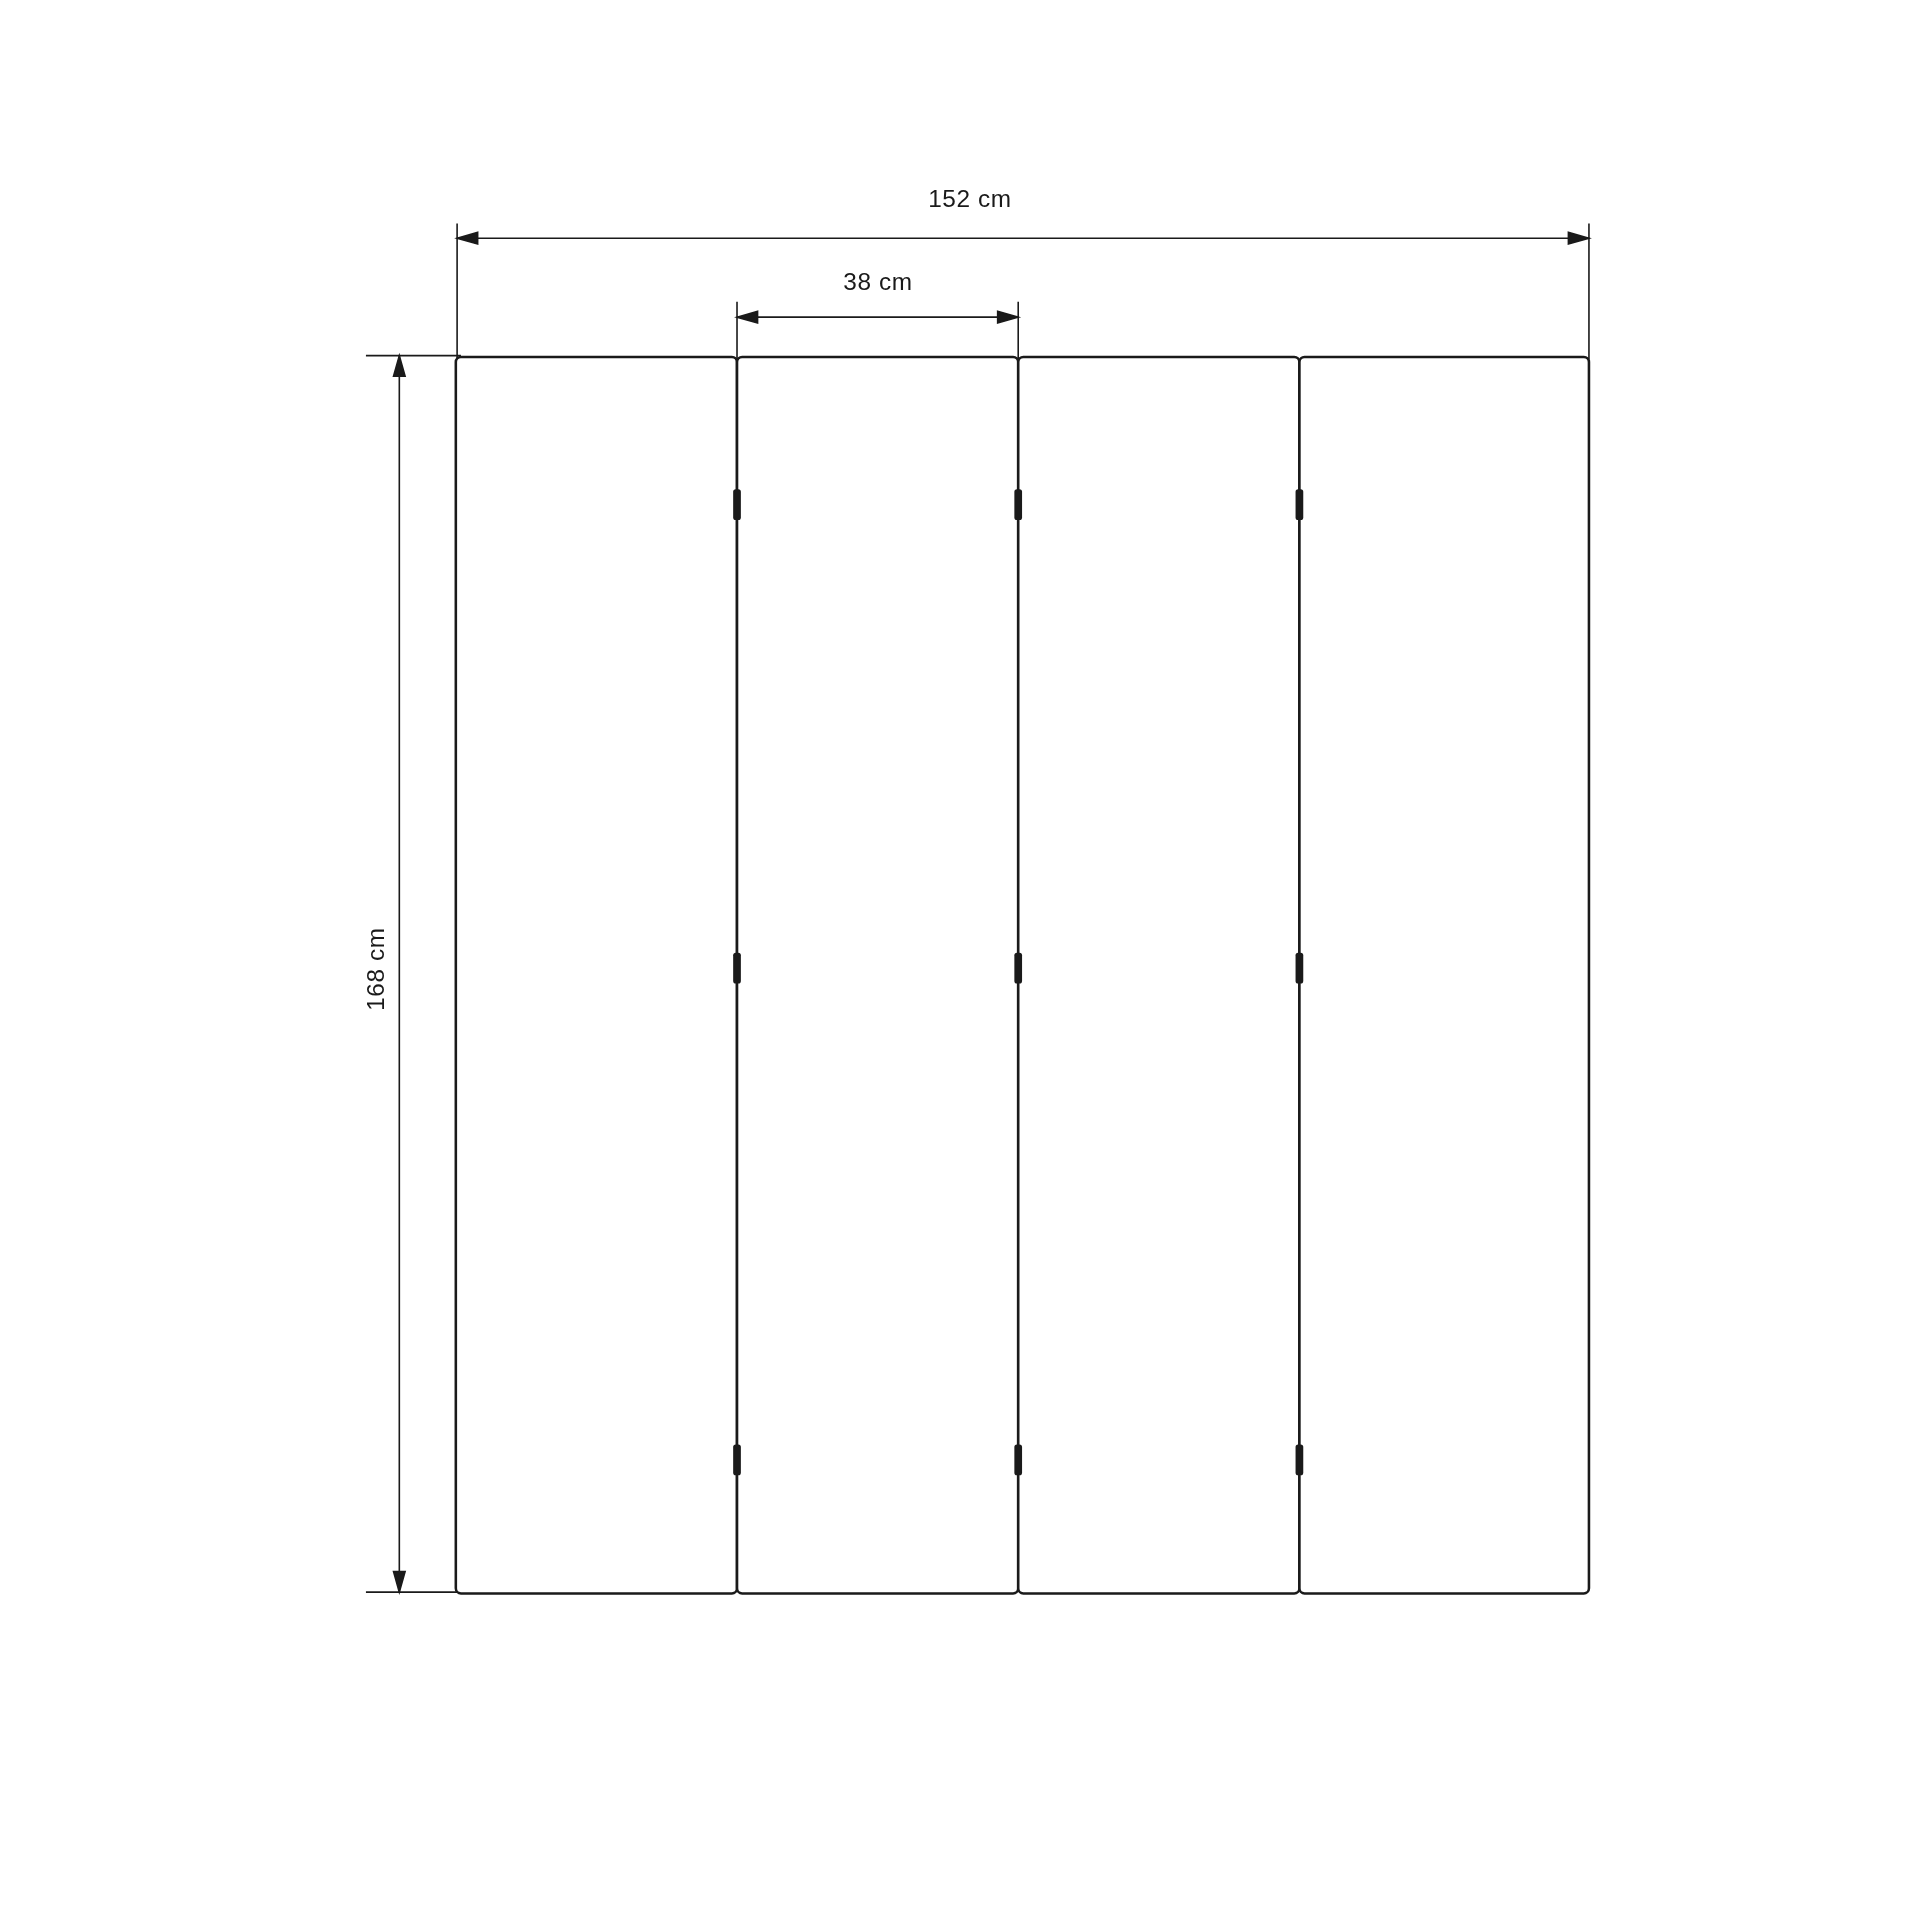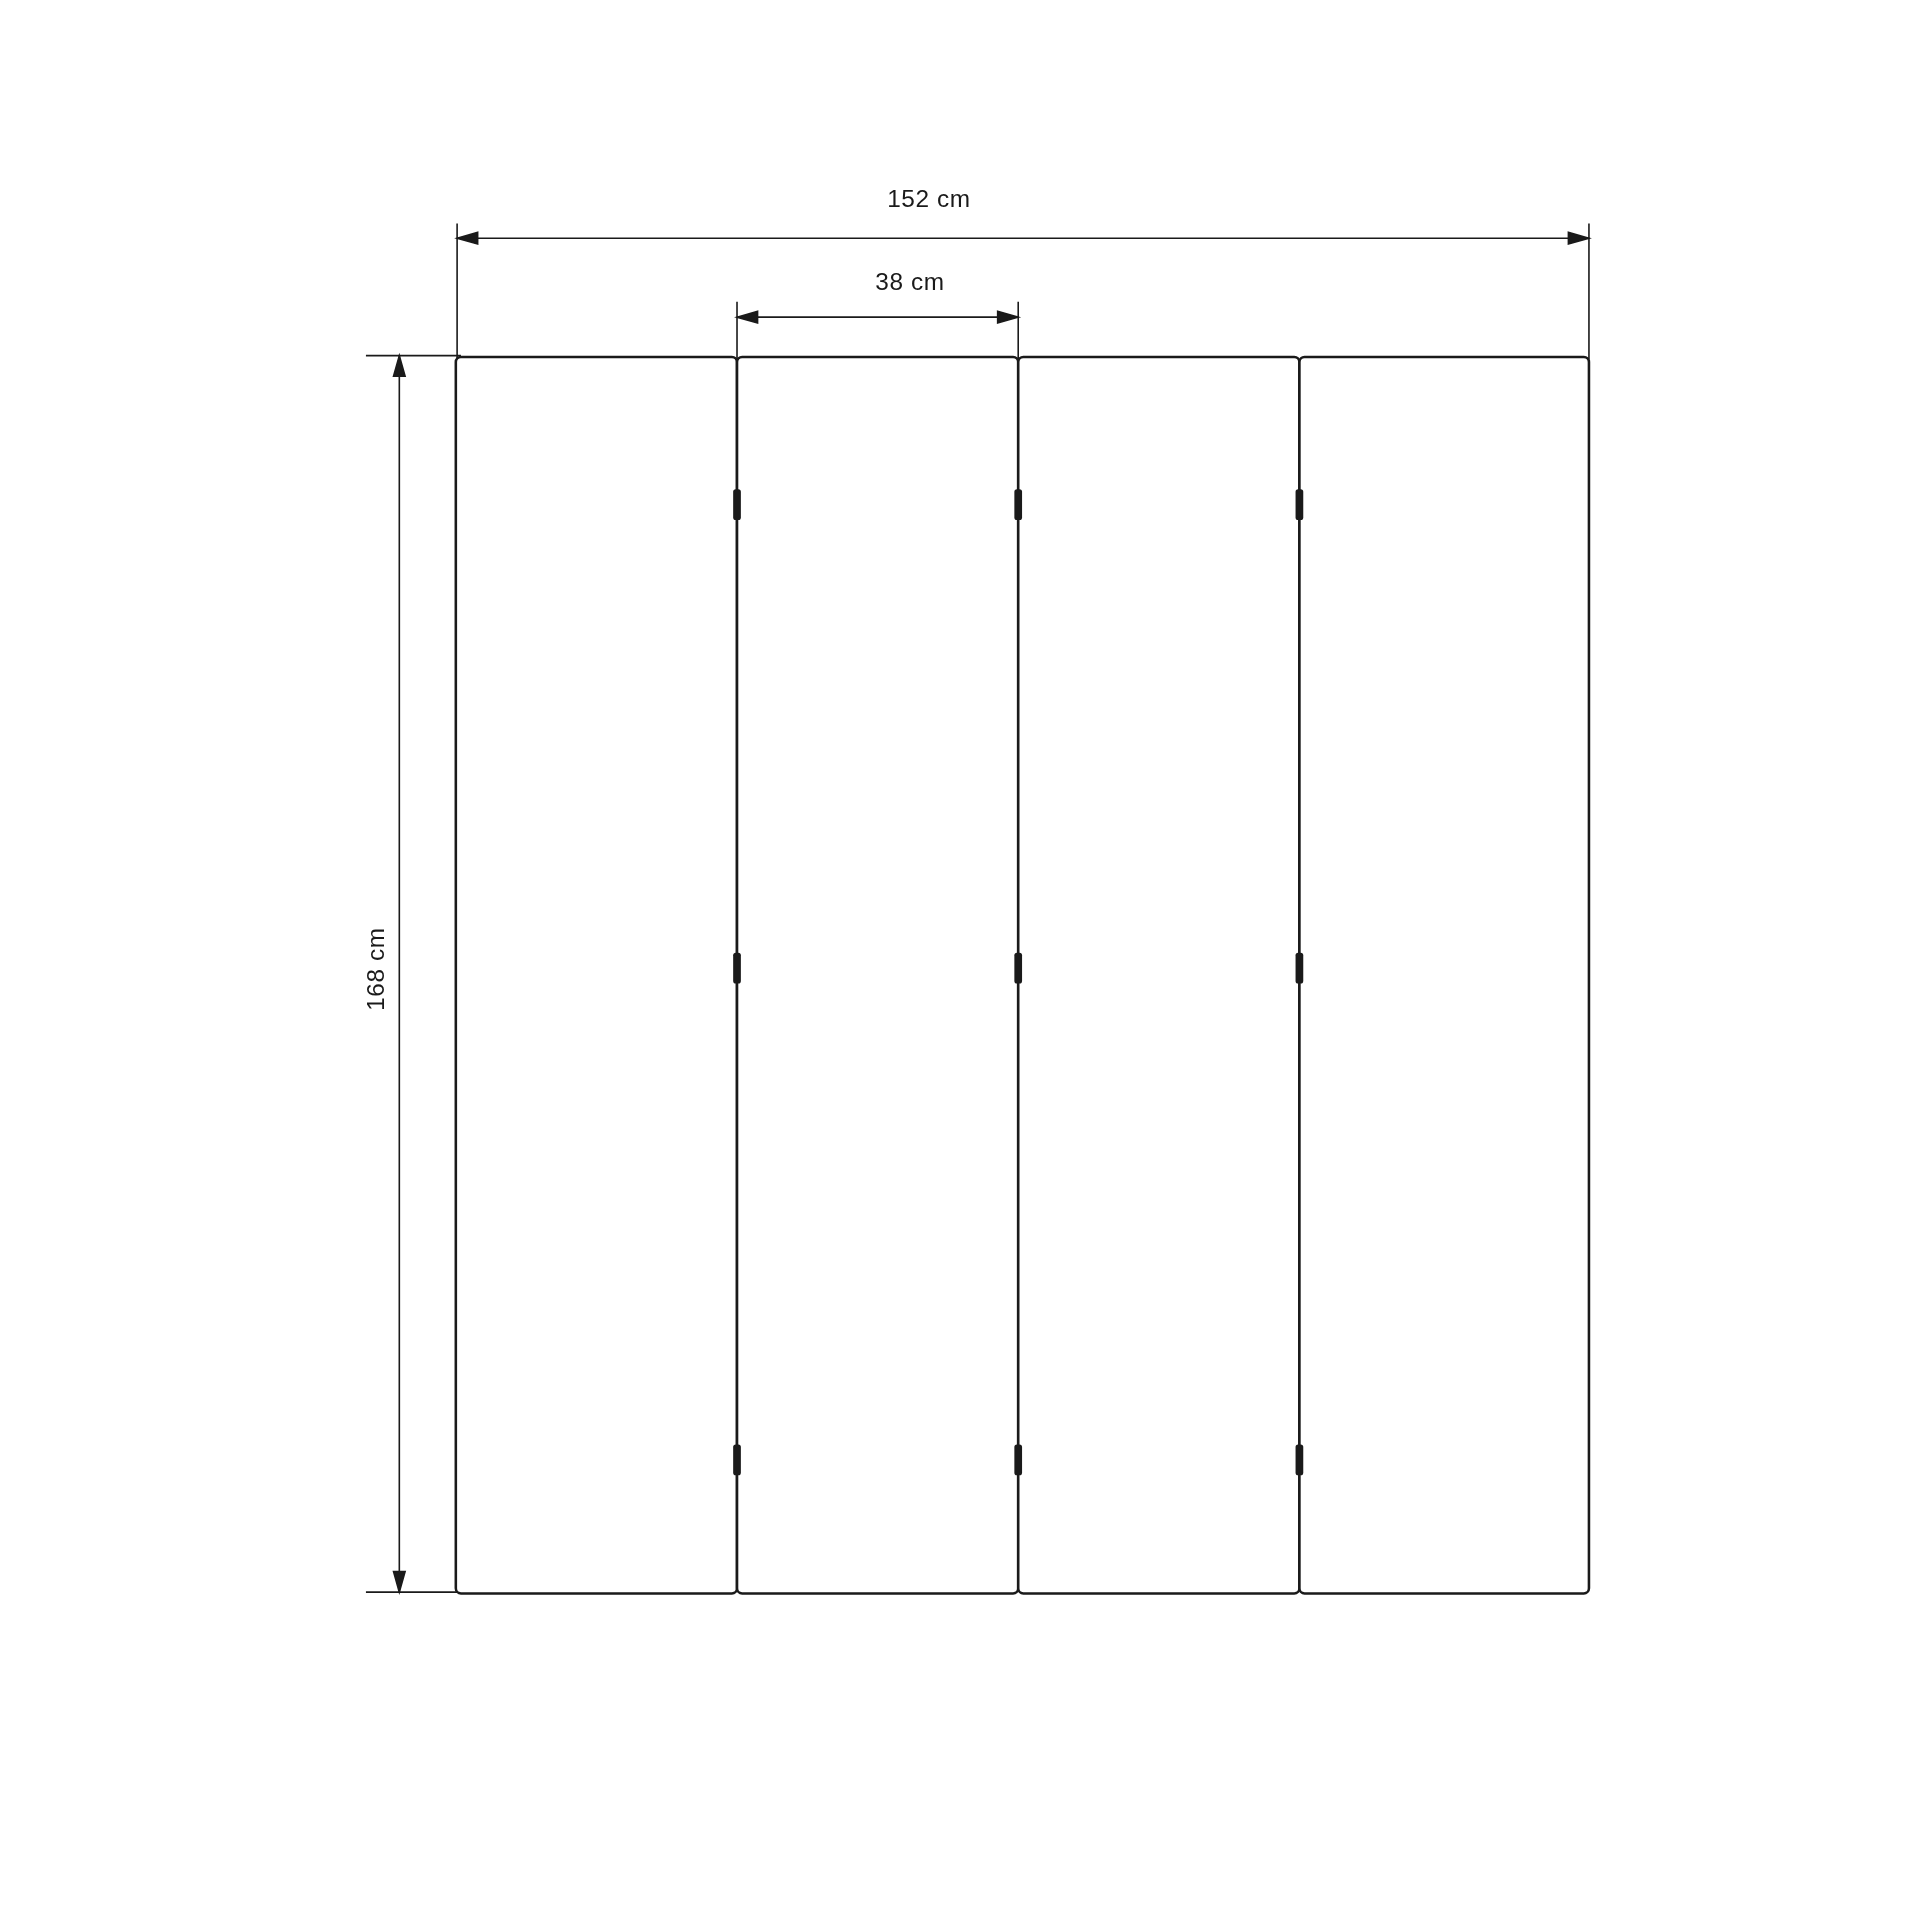--- a/index.html
+++ b/index.html
@@ -28,26 +28,26 @@
   }
   .dim-label {
     position: absolute;
     font-family: "Liberation Sans", sans-serif;
     font-size: 24.4px;
     letter-spacing: 0.6px;
     color: #1a1a1a;
     white-space: nowrap;
   }
   #label-width-total {
-    left: 929px;
+    left: 970px;
     top: 199px;
     transform: translate(-50%, -50%);
   }
   #label-width-panel {
-    left: 910px;
+    left: 878px;
     top: 282px;
     transform: translate(-50%, -50%);
   }
   #label-height {
     left: 376px;
     top: 969px;
     transform: translate(-50%, -50%) rotate(-90deg);
   }
 </style>
 </head>

